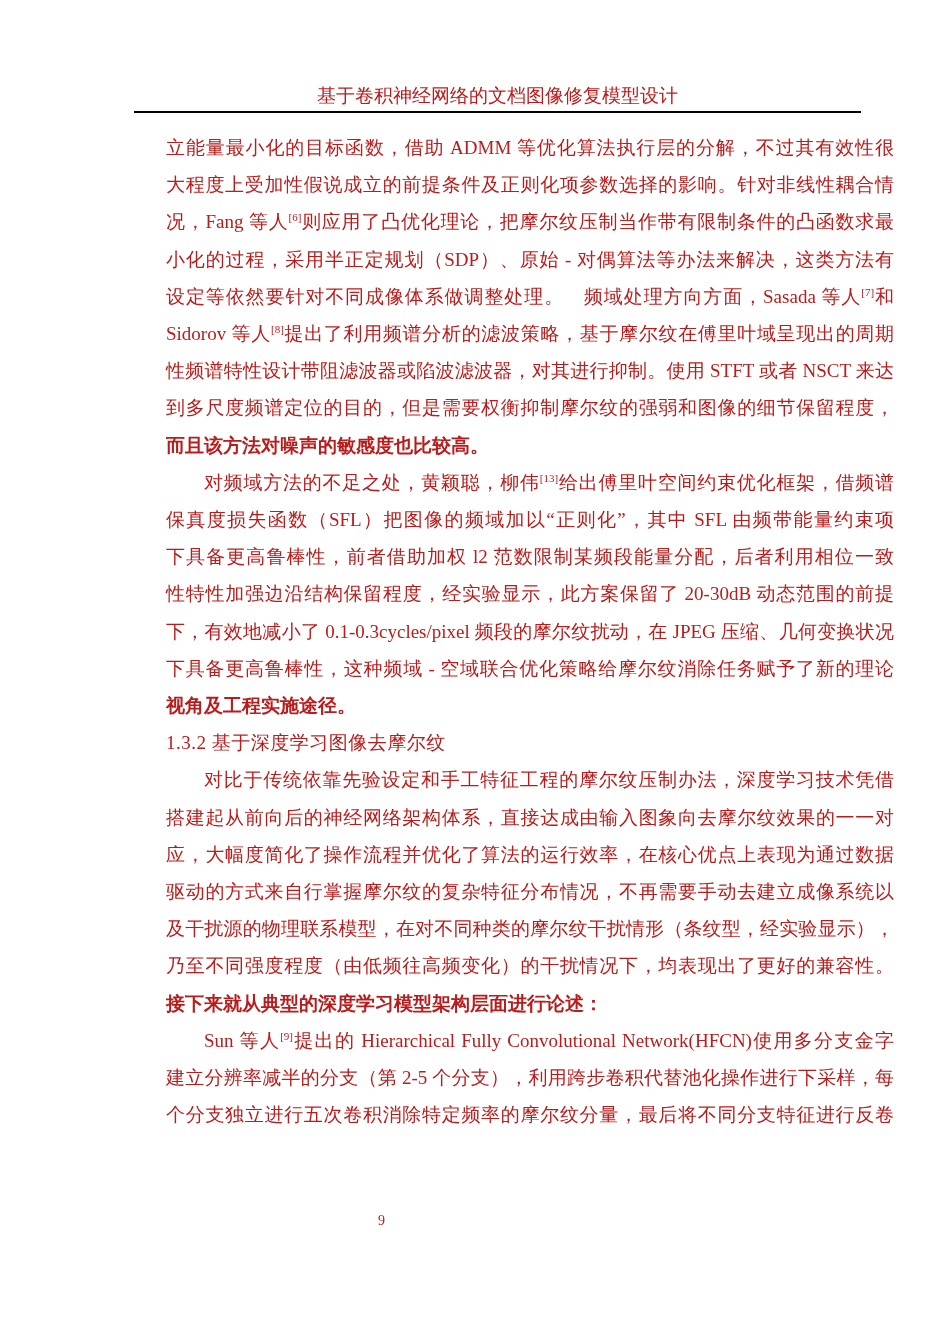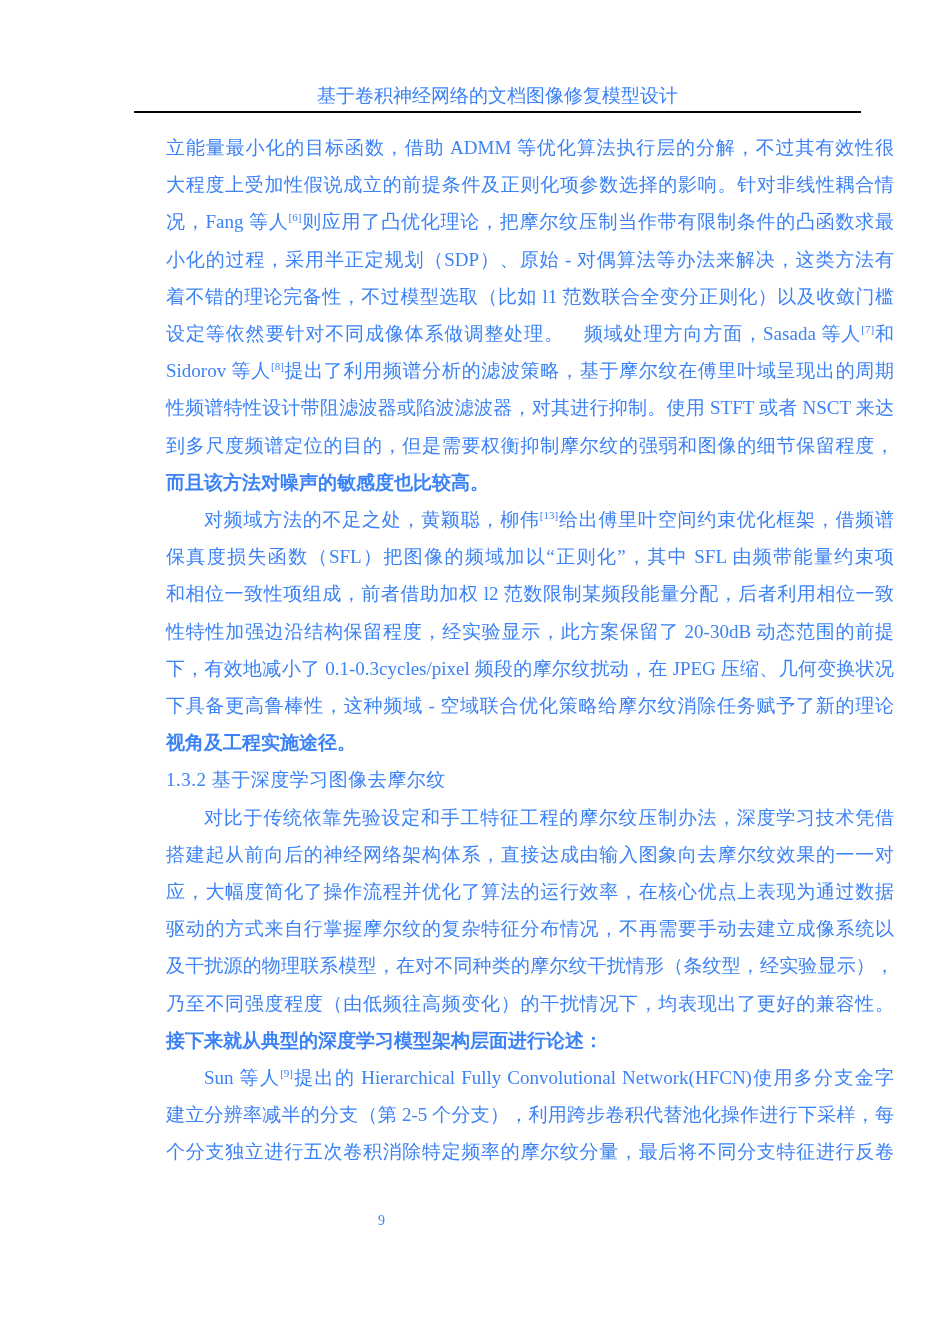--- a/index.html
+++ b/index.html
@@ -6,21 +6,21 @@
       margin: 0;
       padding: 0;
       background: #ffffff;
     }
     .page {
       position: relative;
       width: 950px;
       height: 1344px;
       background: #ffffff;
       font-family: "Liberation Serif", "DejaVu Serif", serif;
-      color: #3b82f6;
+      color: #b91c1c;
       overflow: hidden;
     }
     .running-head {
       position: absolute;
       top: 84px;
       left: 134px;
       width: 727px;
       text-align: center;
       font-size: 19px;
       line-height: 24px;
@@ -78,29 +78,28 @@
 <body>
 
 <div class="page">
   <div class="running-head">基于卷积神经网络的文档图像修复模型设计</div>
   <div class="head-rule"></div>
   <div class="body-text">
       <div class="tline">立能量最小化的目标函数，借助 ADMM 等优化算法执行层的分解，不过其有效性很</div>
       <div class="tline">大程度上受加性假说成立的前提条件及正则化项参数选择的影响。针对非线性耦合情</div>
       <div class="tline">况，Fang 等人<sup class="ref">[6]</sup>则应用了凸优化理论，把摩尔纹压制当作带有限制条件的凸函数求最</div>
       <div class="tline">小化的过程，采用半正定规划（SDP）、原始 - 对偶算法等办法来解决，这类方法有</div>
-      <div class="tline">着不错的理论完备性，不过模型选取（比如 l1 范数联合全变分正则化）以及收敛门槛</div>
       <div class="tline">设定等依然要针对不同成像体系做调整处理。　频域处理方向方面，Sasada 等人<sup class="ref">[7]</sup>和</div>
       <div class="tline">Sidorov 等人<sup class="ref">[8]</sup>提出了利用频谱分析的滤波策略，基于摩尔纹在傅里叶域呈现出的周期</div>
       <div class="tline">性频谱特性设计带阻滤波器或陷波滤波器，对其进行抑制。使用 STFT 或者 NSCT 来达</div>
       <div class="tline">到多尺度频谱定位的目的，但是需要权衡抑制摩尔纹的强弱和图像的细节保留程度，</div>
       <div class="tline short">而且该方法对噪声的敏感度也比较高。</div>
       <div class="tline ind">对频域方法的不足之处，黄颖聪，柳伟<sup class="ref">[13]</sup>给出傅里叶空间约束优化框架，借频谱</div>
       <div class="tline">保真度损失函数（SFL）把图像的频域加以“正则化”，其中 SFL 由频带能量约束项</div>
-      <div class="tline">和相位一致性项组成，前者借助加权 l2 范数限制某频段能量分配，后者利用相位一致</div>
+      <div class="tline">下具备更高鲁棒性，前者借助加权 l2 范数限制某频段能量分配，后者利用相位一致</div>
       <div class="tline">性特性加强边沿结构保留程度，经实验显示，此方案保留了 20-30dB 动态范围的前提</div>
       <div class="tline">下，有效地减小了 0.1-0.3cycles/pixel 频段的摩尔纹扰动，在 JPEG 压缩、几何变换状况</div>
       <div class="tline">下具备更高鲁棒性，这种频域 - 空域联合优化策略给摩尔纹消除任务赋予了新的理论</div>
       <div class="tline short">视角及工程实施途径。</div>
       <div class="tline short heading">1.3.2 基于深度学习图像去摩尔纹</div>
       <div class="tline ind">对比于传统依靠先验设定和手工特征工程的摩尔纹压制办法，深度学习技术凭借</div>
       <div class="tline">搭建起从前向后的神经网络架构体系，直接达成由输入图象向去摩尔纹效果的一一对</div>
       <div class="tline">应，大幅度简化了操作流程并优化了算法的运行效率，在核心优点上表现为通过数据</div>
       <div class="tline">驱动的方式来自行掌握摩尔纹的复杂特征分布情况，不再需要手动去建立成像系统以</div>
       <div class="tline">及干扰源的物理联系模型，在对不同种类的摩尔纹干扰情形（条纹型，经实验显示），</div>

